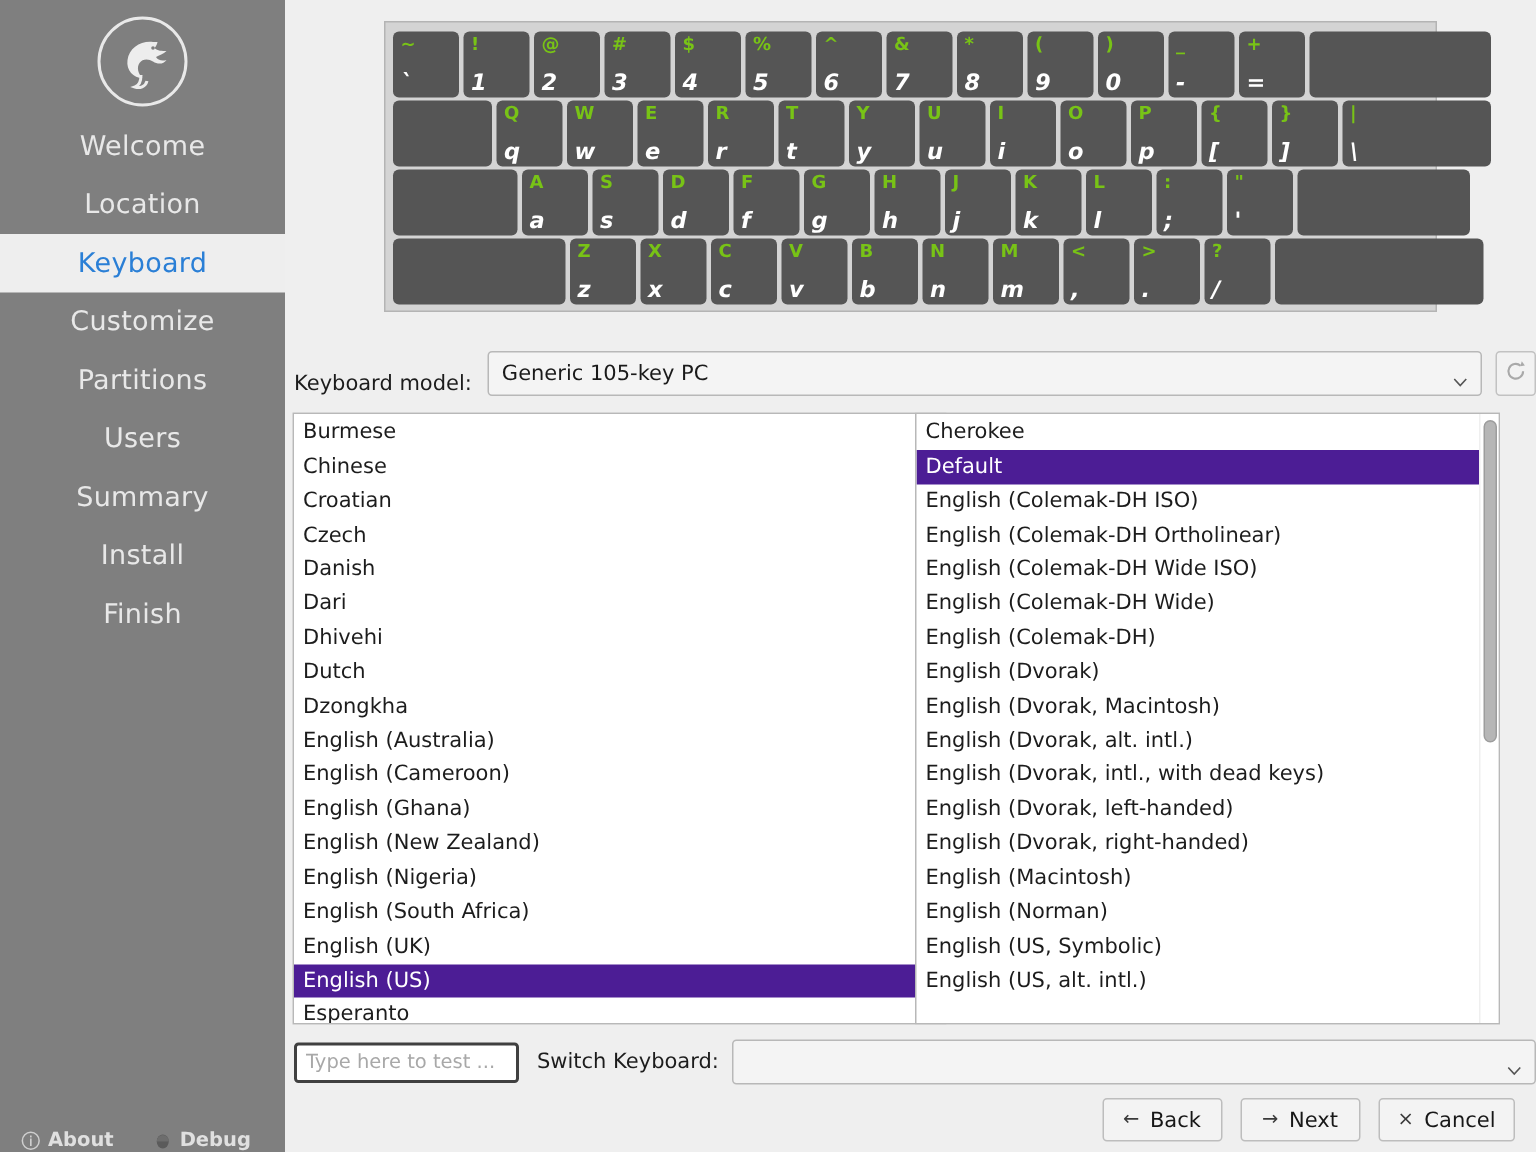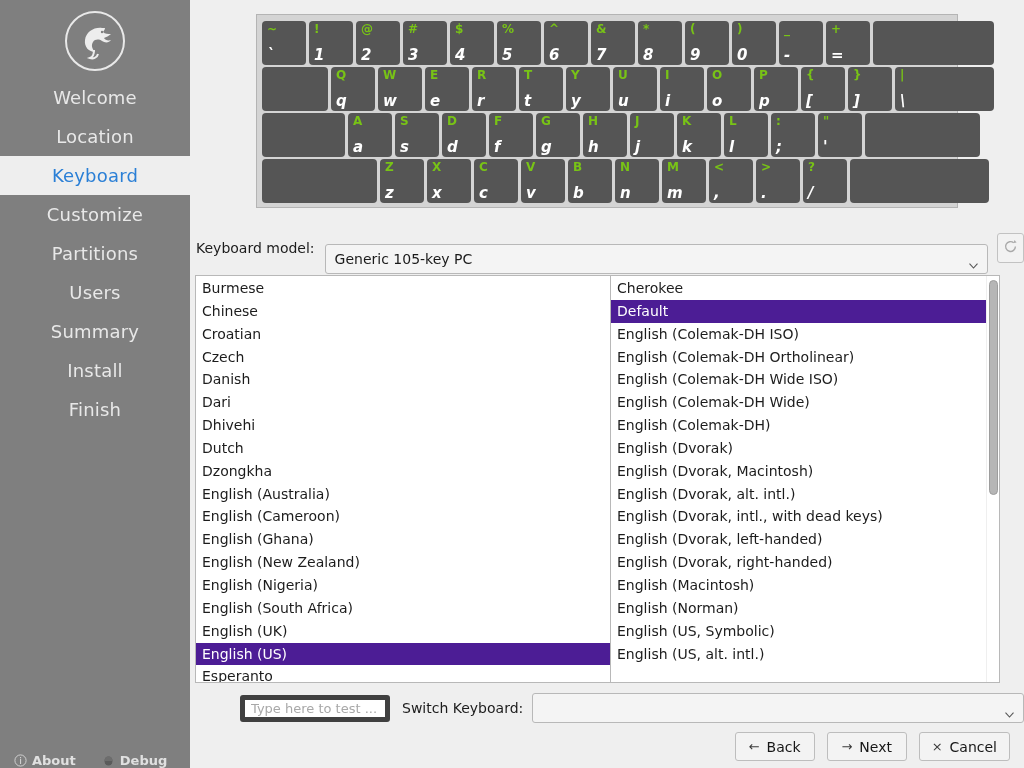--- a/index.html
+++ b/index.html
@@ -129,21 +129,21 @@
   .key.blank { background: #555555; }
 
   
   #model-row {
     position: absolute;
     left: 6px;
     top: 232px;
     width: 828px;
     height: 32px;
     display: flex;
-    align-items: center;
+    align-items: flex-end;
   }
   #model-label {
     font-size: 14px;
     color: #1c1c1c;
     margin-right: 10px;
     white-space: nowrap;
   }
   .combo {
     position: relative;
     height: 30px;
@@ -232,27 +232,26 @@
     top: 694px;
     width: 828px;
     height: 28px;
     display: flex;
     align-items: center;
   }
   #test-input {
     width: 150px;
     height: 27px;
     background: #ffffff;
-    border: 5px solid #404040;
+    border: 2px solid #404040;
     border-radius: 3px;
     font-size: 13px;
     padding: 0 6px;
     color: #1a1a1a;
     font-family: "DejaVu Sans", "Liberation Sans", sans-serif;
-    margin-left: 44px;
   }
   #test-input::placeholder { color: #a8a8a8; }
   #switch-label {
     font-size: 14px;
     color: #1c1c1c;
     margin-left: 12px;
     margin-right: 9px;
     white-space: nowrap;
   }
   #switch-combo { width: 540px; background: #f4f4f4; }

